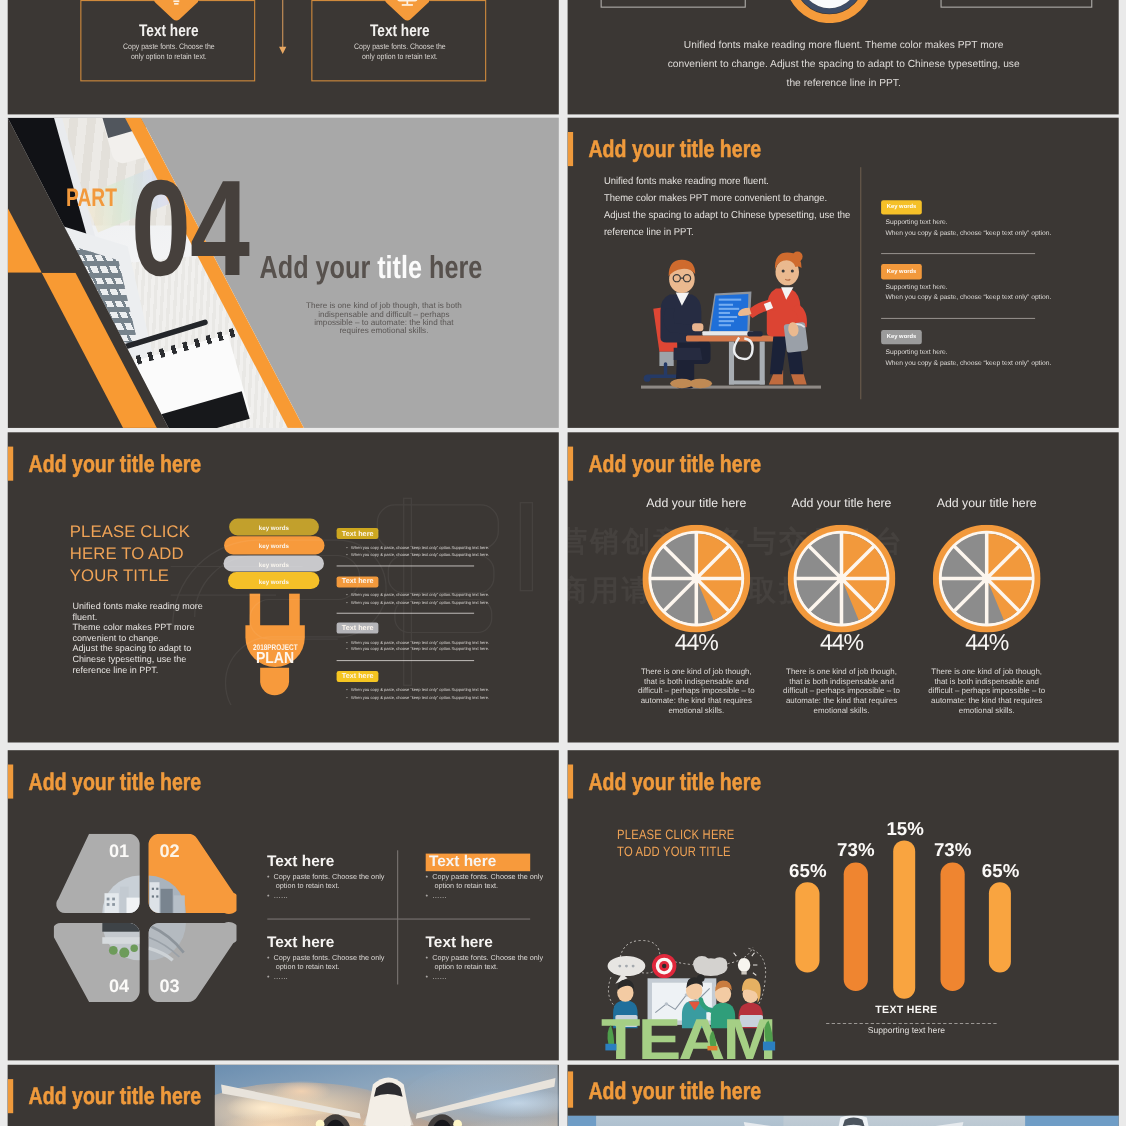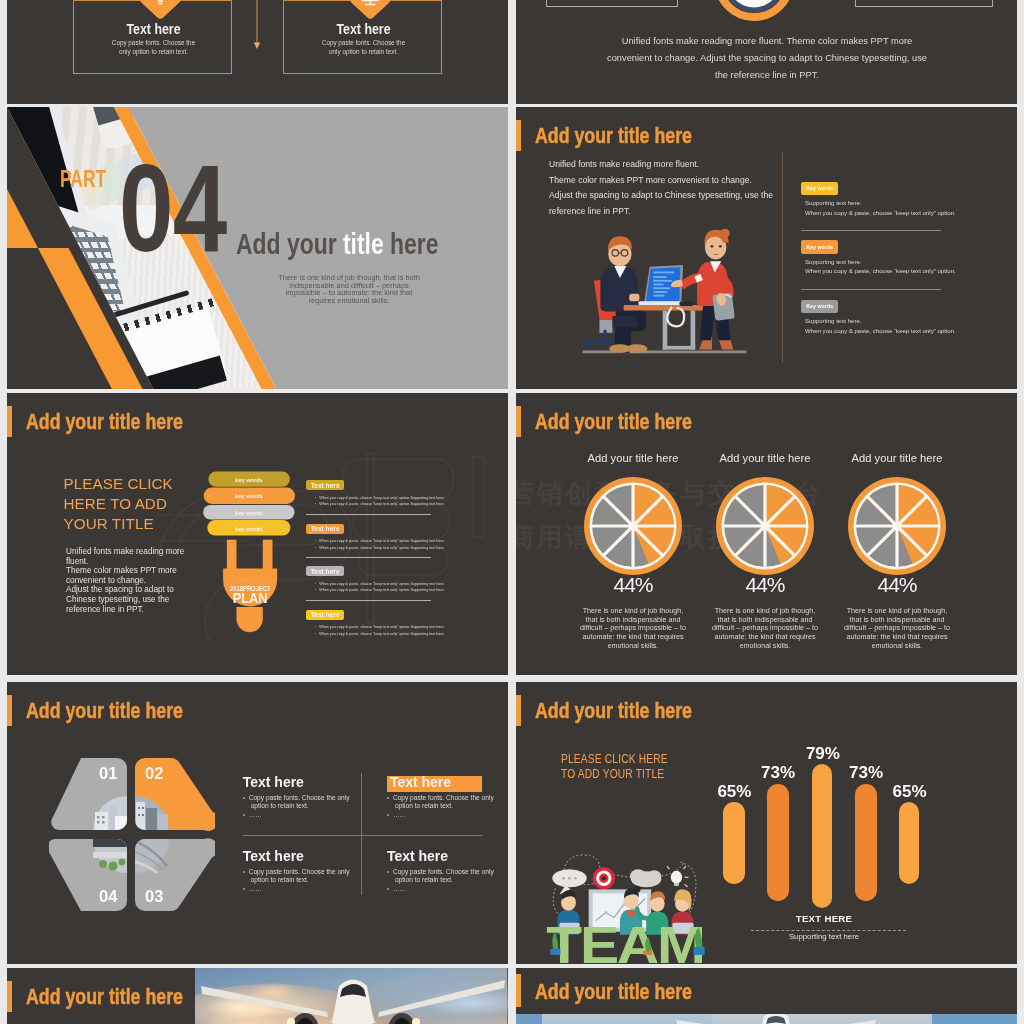--- a/index.html
+++ b/index.html
@@ -597,21 +597,21 @@
         </g>
   </svg>
 
   <div class="abs" style="left:207.4px;top:120.4px;width:21.5px;height:81.2px;border-radius:10.8px;background:#f9a440;"></div>
   <div class="abs" style="left:251.0px;top:101.5px;width:21.5px;height:117.0px;border-radius:10.8px;background:#ef8530;"></div>
   <div class="abs" style="left:295.9px;top:82.2px;width:20.1px;height:144.3px;border-radius:10.1px;background:#f9a440;"></div>
   <div class="abs" style="left:339.0px;top:101.5px;width:21.5px;height:117.0px;border-radius:10.8px;background:#ef8530;"></div>
   <div class="abs" style="left:382.6px;top:120.4px;width:20.5px;height:81.2px;border-radius:10.2px;background:#f9a440;"></div>
   <div class="abs" style="left:190.4px;top:99.8px;width:56px;text-align:center;font-size:17px;font-weight:bold;color:#fbf9f7;">65%</div>
   <div class="abs" style="left:234.0px;top:80.8px;width:56px;text-align:center;font-size:17px;font-weight:bold;color:#fbf9f7;">73%</div>
-  <div class="abs" style="left:278.9px;top:61.5px;width:56px;text-align:center;font-size:17px;font-weight:bold;color:#fbf9f7;">79%</div>
+  <div class="abs" style="left:278.9px;top:61.5px;width:56px;text-align:center;font-size:17px;font-weight:bold;color:#fbf9f7;">15%</div>
   <div class="abs" style="left:322.0px;top:80.8px;width:56px;text-align:center;font-size:17px;font-weight:bold;color:#fbf9f7;">73%</div>
   <div class="abs" style="left:365.6px;top:99.8px;width:56px;text-align:center;font-size:17px;font-weight:bold;color:#fbf9f7;">65%</div>
   <div class="abs" style="left:243px;top:230.8px;width:130px;text-align:center;font-size:9.6px;font-weight:bold;color:#f7f5f3;letter-spacing:.3px;">TEXT HERE</div>
   <div class="abs" style="left:234.8px;top:247.5px;width:155px;border-top:1px dashed #9b9794;"></div>
   <div class="abs" style="left:243px;top:249.5px;width:130px;text-align:center;font-size:7.8px;color:#e2dfdc;">Supporting text here</div>
 </div>
 
 <div class="slide c0 r4">
 
   <div class="abs" style="left:188px;top:0;width:313px;height:282px;overflow:hidden;">

